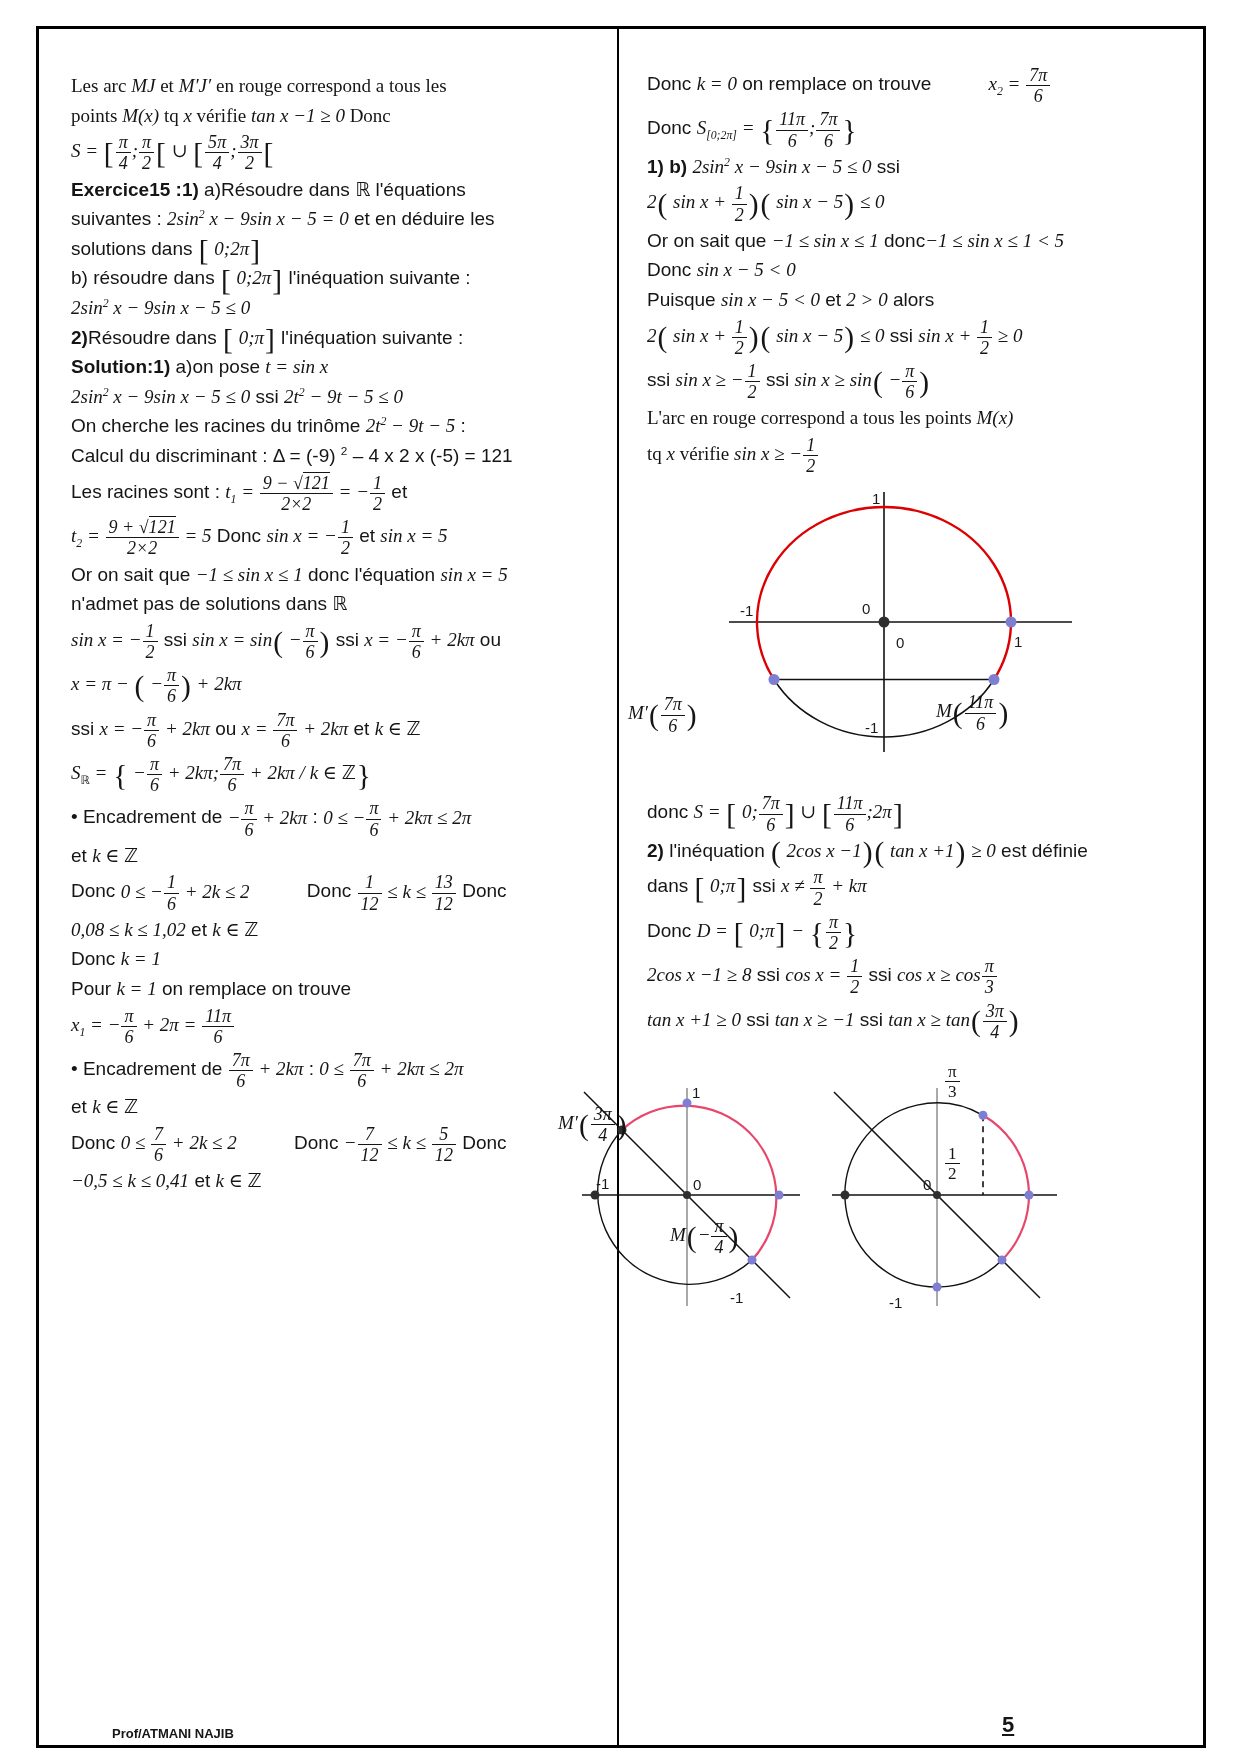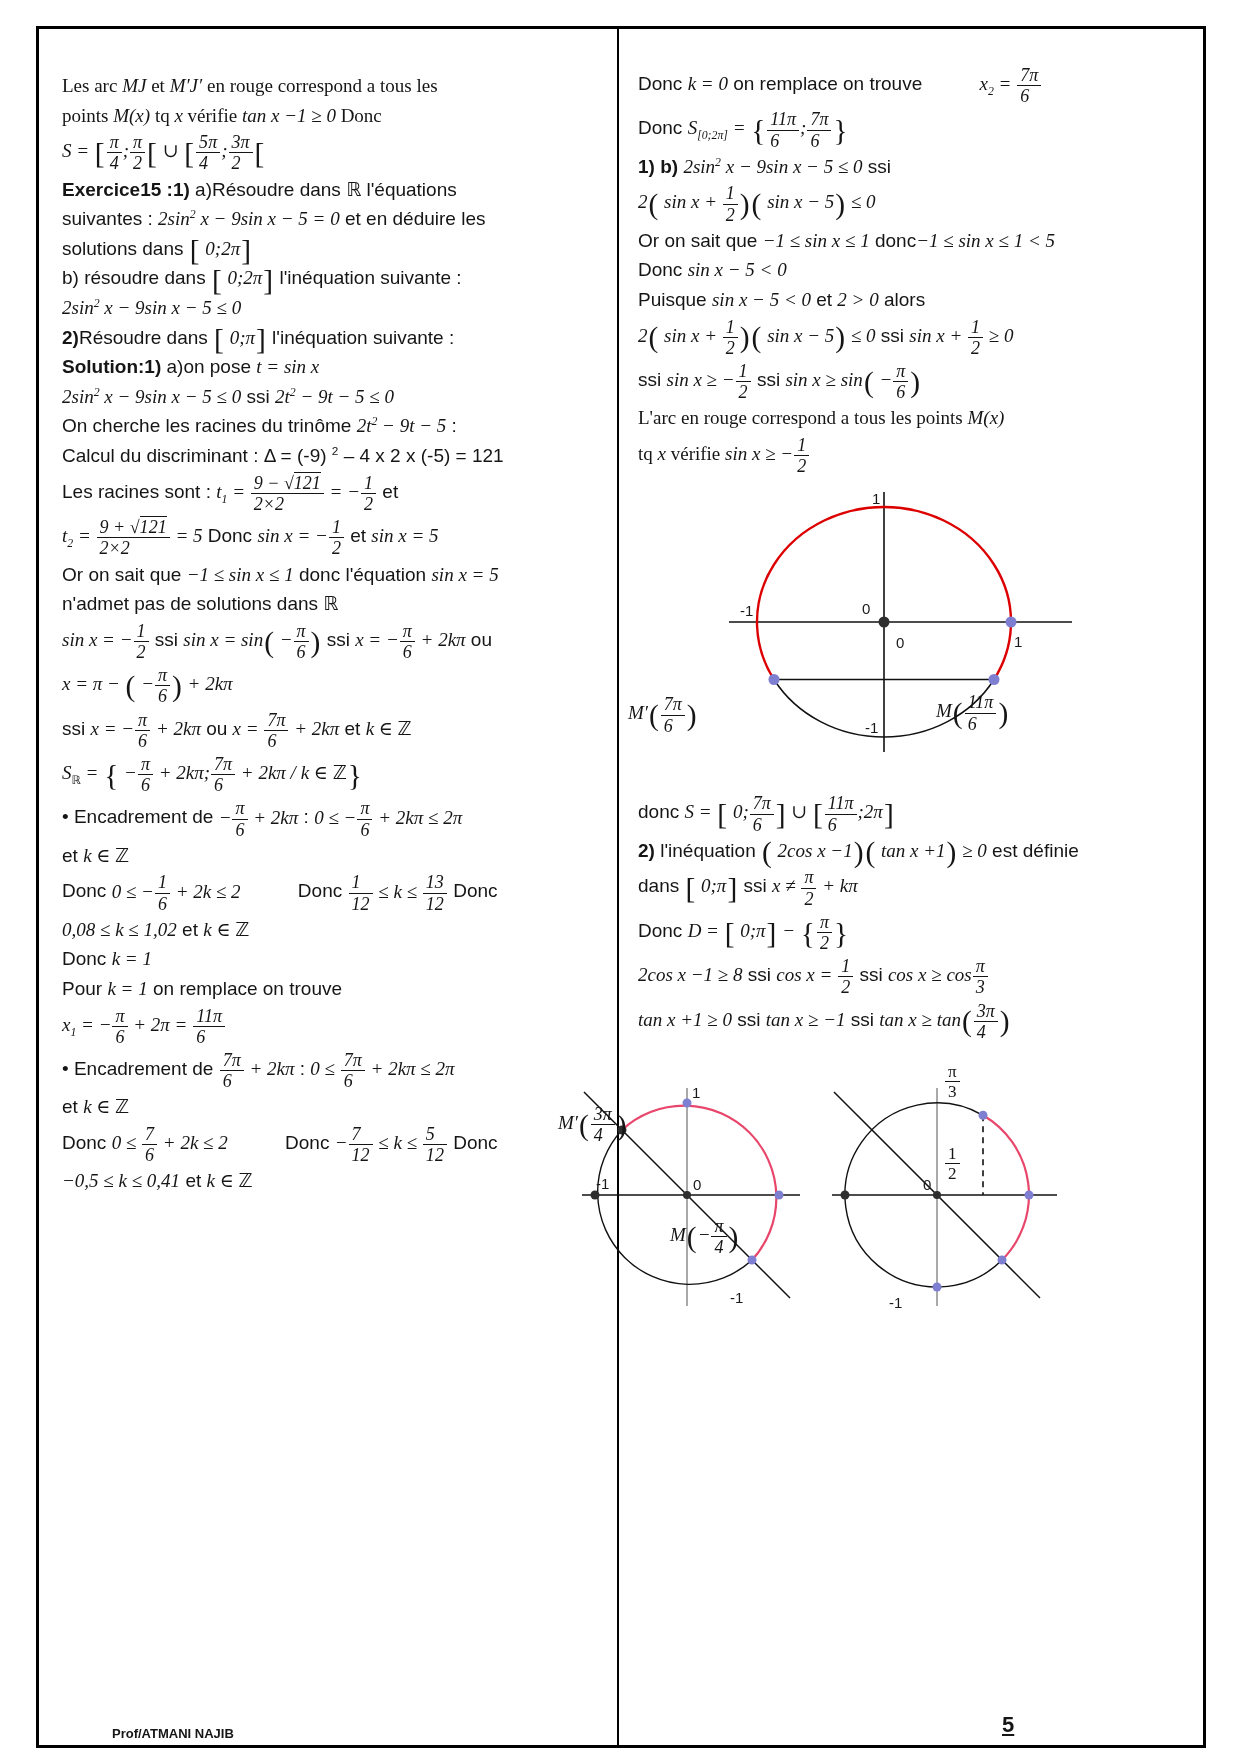--- a/index.html
+++ b/index.html
@@ -3,24 +3,24 @@
 <meta charset="utf-8">
 <style>
   *{margin:0;padding:0;box-sizing:border-box}
   html,body{background:#fff}
   body{width:1240px;height:1754px;position:relative;font-family:"Liberation Sans","DejaVu Sans",sans-serif;color:#151515}
   .frame{position:absolute;left:36px;top:26px;width:1170px;height:1722px;border:3px solid #000}
   .divider{position:absolute;left:617px;top:26px;height:1722px;border-left:2px solid #000}
   .col{position:absolute;font-size:19px;line-height:1.4}
   .col-left{left:58px;top:70px;width:508px}
   .col-right{left:634px;top:62px;width:550px}
-  .ln{margin:3px 4px}
+  .ln{margin:3px 13px}
   .mt{font-family:"Liberation Serif","DejaVu Serif","DejaVu Sans",serif;font-style:italic;font-size:19px}
   .tt{font-family:"Liberation Serif","DejaVu Serif","DejaVu Sans",serif;font-style:normal;font-size:19px}
-  .fr{display:inline-block;vertical-align:middle;text-align:left;line-height:1.12;font-size:0.95em;padding:0 1px}
+  .fr{display:inline-block;vertical-align:middle;text-align:center;line-height:1.12;font-size:0.95em;padding:0 1px}
   .fr .nu{display:block;padding:0 3px}
   .fr .de{display:block;border-top:1.5px solid currentColor;padding:0 3px}
   .sq .rd{border-top:1.5px solid currentColor}
   .bg{display:inline-block;font-size:1.55em;vertical-align:middle;line-height:0;font-weight:300;font-style:normal;padding:0 1px}
   .gap{display:inline-block;width:52px}
   sup,sub{font-size:0.62em}
   b{font-weight:bold}
   .fig{position:relative}
   .fig-main{height:308px;margin:6px 0 2px 0}
   .fig-bottom{height:274px;margin-top:18px}

